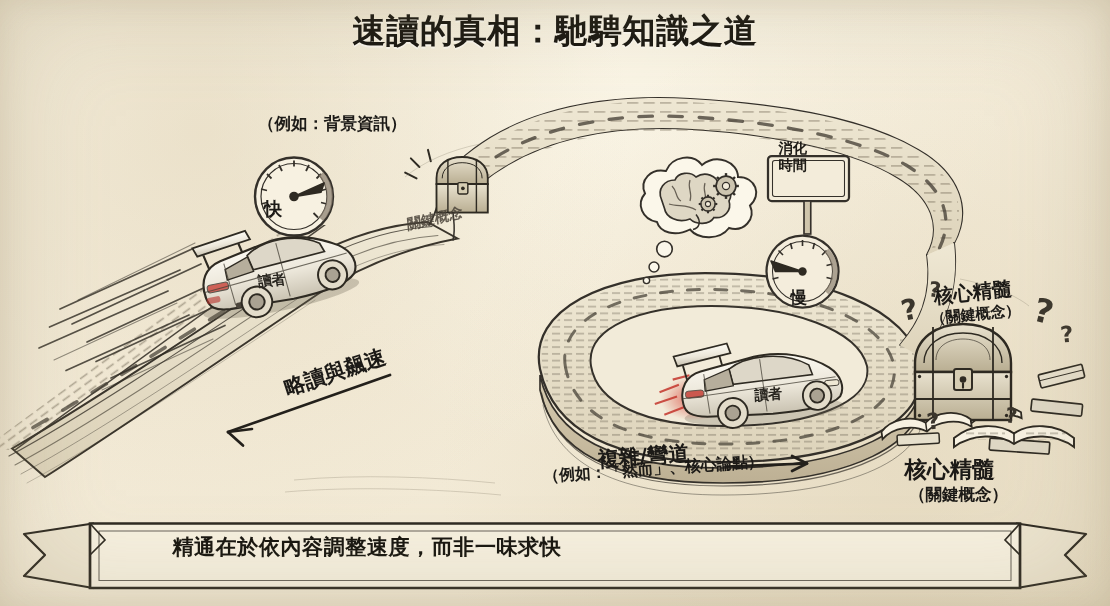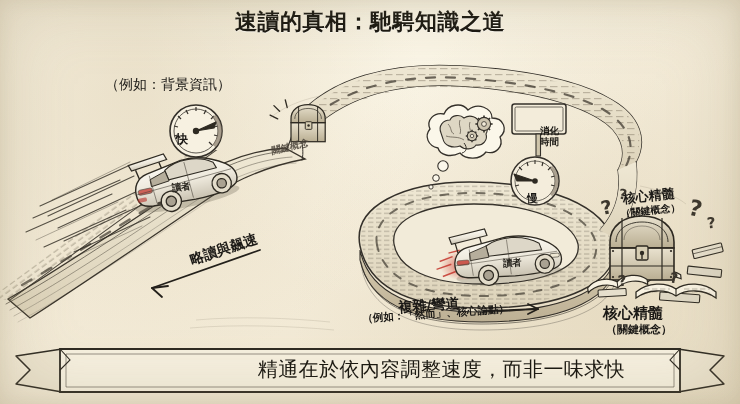--- a/index.html
+++ b/index.html
@@ -58,23 +58,23 @@
   #left-head {
     left: 113px; top: 59px;
     width: 150px;
     text-align: center;
     font-size: 14px;
     font-weight: 700;
   }
   #left-sub {
     left: 105px; top: 77px;
     width: 166px;
-    text-align: left;
-    font-size: 14px;
-    font-weight: 400;
+    text-align: right;
+    font-size: 11px;
+    font-weight: 700;
   }
   #gauge-fast-label {
     left: 176px; top: 133px;
     font-size: 12px;
     font-weight: 700;
   }
   #gauge-slow-label {
     left: 527px; top: 193px;
     font-size: 11px;
     font-weight: 700;
@@ -128,44 +128,44 @@
     font-size: 15px;
     font-weight: 700;
   }
   #core-sub-bot {
     left: 606px; top: 324px;
     font-size: 11px;
     font-weight: 700;
   }
   #sign-text {
     position: absolute;
-    left: 519px; top: 126px;
+    left: 519px; top: 95px;
     width: 40px;
-    text-align: right;
+    text-align: left;
     font-size: 9.5px;
     font-weight: 700;
     line-height: 1.15;
     color: #1d1b16;
   }
   .car-badge {
     position: absolute;
     font-size: 9.5px;
     font-weight: 700;
     color: #2a2721;
     letter-spacing: -0.5px;
   }
   #car1-badge { left: 172px; top: 181px; transform: rotate(-10deg) skewY(4deg); }
   #car2-badge { left: 503px; top: 257px; transform: rotate(-4deg); }
   #banner-text {
     position: absolute;
     left: 115px; top: 356px;
     width: 510px;
-    text-align: right;
-    font-size: 20px;
-    font-weight: 400;
+    text-align: left;
+    font-size: 14px;
+    font-weight: 700;
     color: #17150f;
     letter-spacing: 0.4px;
   }
   .qm {
     position: absolute;
     font-size: 17px;
     font-weight: 700;
     color: #3b362d;
   }
 </style>

